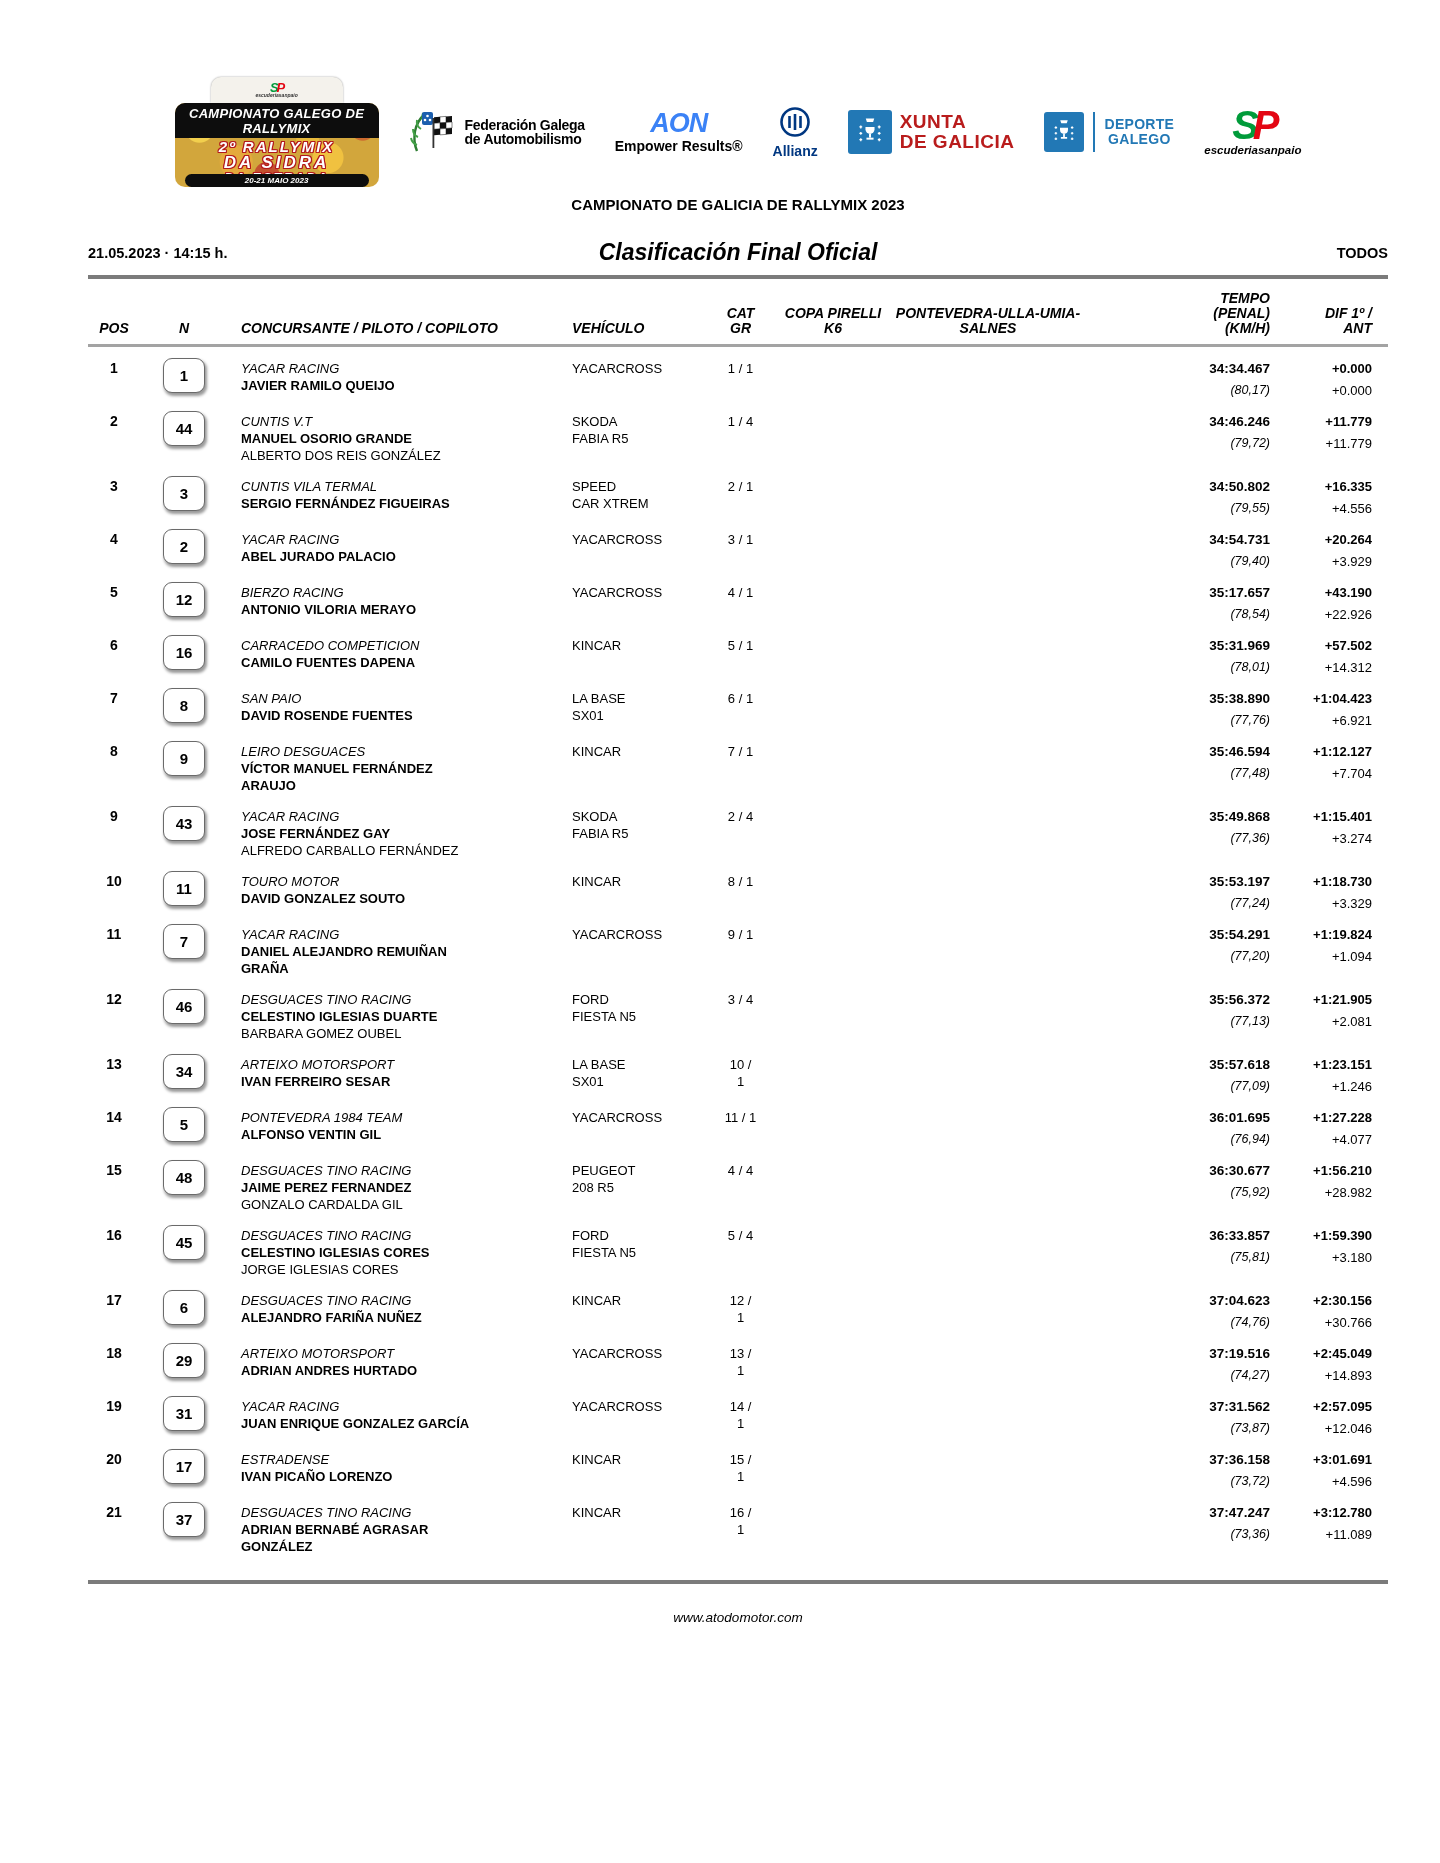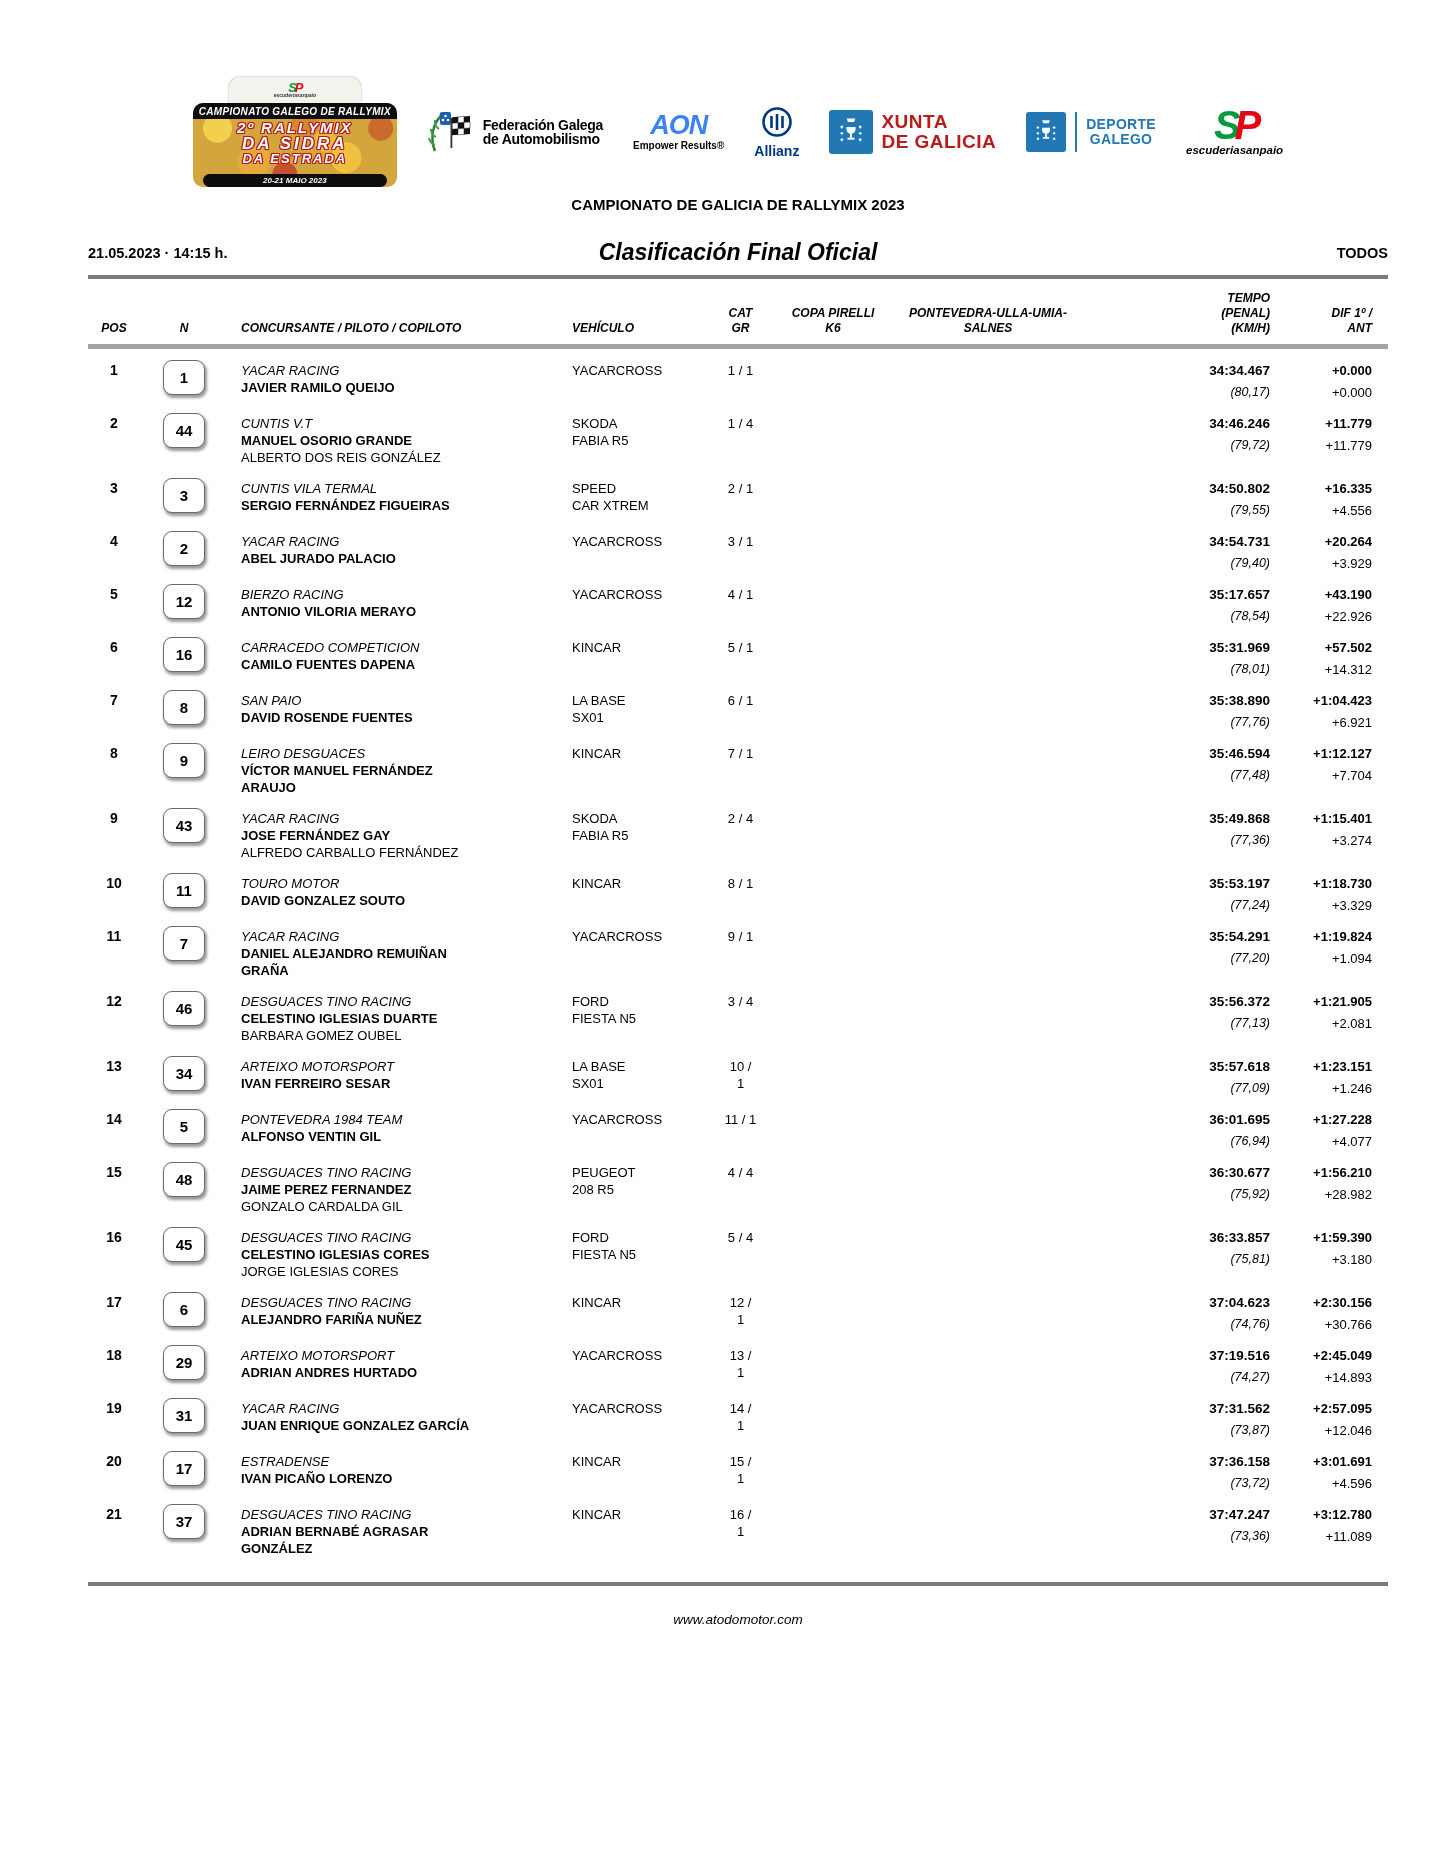--- a/index.html
+++ b/index.html
@@ -20,37 +20,37 @@
   .plate-body { width:204px; height:84px; border-radius:10px; overflow:hidden; position:relative;
       background:
         radial-gradient(circle at 12% 30%, #f2cf4d 0 14px, rgba(0,0,0,0) 15px),
         radial-gradient(circle at 30% 70%, #e5a93c 0 16px, rgba(0,0,0,0) 17px),
         radial-gradient(circle at 55% 25%, #d8862f 0 13px, rgba(0,0,0,0) 14px),
         radial-gradient(circle at 75% 65%, #f0c140 0 15px, rgba(0,0,0,0) 16px),
         radial-gradient(circle at 92% 30%, #cc6a2e 0 12px, rgba(0,0,0,0) 13px),
         radial-gradient(circle at 45% 85%, #c3512f 0 12px, rgba(0,0,0,0) 13px),
         radial-gradient(circle at 65% 45%, #e8b93b 0 11px, rgba(0,0,0,0) 12px),
         #d2a63c; }
-  .plate-band1 { background:#0d0d0d; color:#fff; font-size:10px; font-weight:bold; font-style:italic;
+  .plate-band1 { background:#0d0d0d; color:#fff; font-size:13px; font-weight:bold; font-style:italic;
                  text-align:center; padding:3px 0 2px; letter-spacing:.3px; }
   .plate-title { text-align:center; font-weight:bold; font-style:italic; color:#fff; margin-top:1px;
                  text-shadow:1px 1px 0 #b3191c, -1px 1px 0 #b3191c, 1px -1px 0 #b3191c, -1px -1px 0 #b3191c, 1px 0 0 #b3191c, -1px 0 0 #b3191c; }
   .pt1 { font-size:15px; line-height:15px; letter-spacing:2px; }
   .pt2 { font-size:17px; line-height:15px; letter-spacing:3px; }
   .pt3 { font-size:13px; line-height:13px; letter-spacing:2px; }
   .plate-band2 { position:absolute; bottom:0; left:10px; right:10px; background:#0d0d0d; color:#fff;
                  border-radius:8px 8px 8px 8px; font-size:8px; font-weight:bold; font-style:italic; text-align:center; padding:2px 0; }
 
   
   .fed { display:flex; align-items:center; gap:6px; flex:0 0 auto; }
   .fed-text { font-weight:bold; font-size:14px; line-height:14.5px; letter-spacing:-.3px; }
   
   .aon { text-align:center; flex:0 0 auto; }
   .aon-name { font-weight:bold; font-style:italic; font-size:27px; line-height:24px; letter-spacing:-1px; }
-  .aon-tag { font-size:10px; font-weight:bold; margin-top:3px; }
+  .aon-tag { font-size:14px; font-weight:bold; margin-top:3px; }
   
   .allianz { text-align:center; flex:0 0 auto; }
   .allianz-name { font-weight:bold; font-size:14px; margin-top:1px; }
   
   .xunta { display:flex; align-items:center; gap:8px; flex:0 0 auto; }
   .gal-sq { width:44px; height:44px; border-radius:3px; display:flex; align-items:center; justify-content:center; }
   .gal-sq.small { width:40px; height:40px; }
   .xunta-text { font-size:19px; line-height:20px; font-weight:bold; letter-spacing:.5px; }
   .dep { display:flex; align-items:center; gap:9px; flex:0 0 auto; }
   .dep-bar { width:2px; height:40px; }
@@ -66,22 +66,22 @@
   
   .title-row { display:flex; align-items:center; margin-top:26px; }
   .title-left  { width:330px; font-size:14.5px; font-weight:bold; }
   .title-center{ flex:1; text-align:center; font-size:23px; font-weight:bold; font-style:italic; }
   .title-right { width:330px; text-align:right; font-size:14.5px; font-weight:bold; }
 
   .rule-thick { height:4px; background:#7b7b7b; margin-top:9px; }
 
   
   table.results { border-collapse:collapse; table-layout:fixed; width:1300px; }
-  .results th { vertical-align:bottom; font-style:italic; font-weight:bold; font-size:12px; line-height:15px;
-                padding:12px 0 8px; border-bottom:5px solid #a3a3a3; }
+  .results th { vertical-align:bottom; font-style:italic; font-weight:bold; font-size:14px; line-height:15px;
+                padding:12px 0 8px; border-bottom:3px solid #a3a3a3; }
   .results td { vertical-align:top; font-size:13px; line-height:17px; padding-top:13px; }
   .results tbody tr:last-child td { padding-bottom:16px; }
 
   .col-pos{width:52px;} .col-n{width:88px;} .col-conc{width:330px;} .col-veh{width:145px;}
   .col-cat{width:75px;} .col-copa{width:110px;} .col-zona{width:200px;} .col-tempo{width:190px;} .col-dif{width:110px;}
 
   th.h-pos, td.c-pos { text-align:center; }
   th.h-n, td.c-n { text-align:center; }
   th.h-conc, td.c-conc { text-align:left; padding-left:13px; }
   th.h-veh, td.c-veh { text-align:left; padding-left:14px; }

